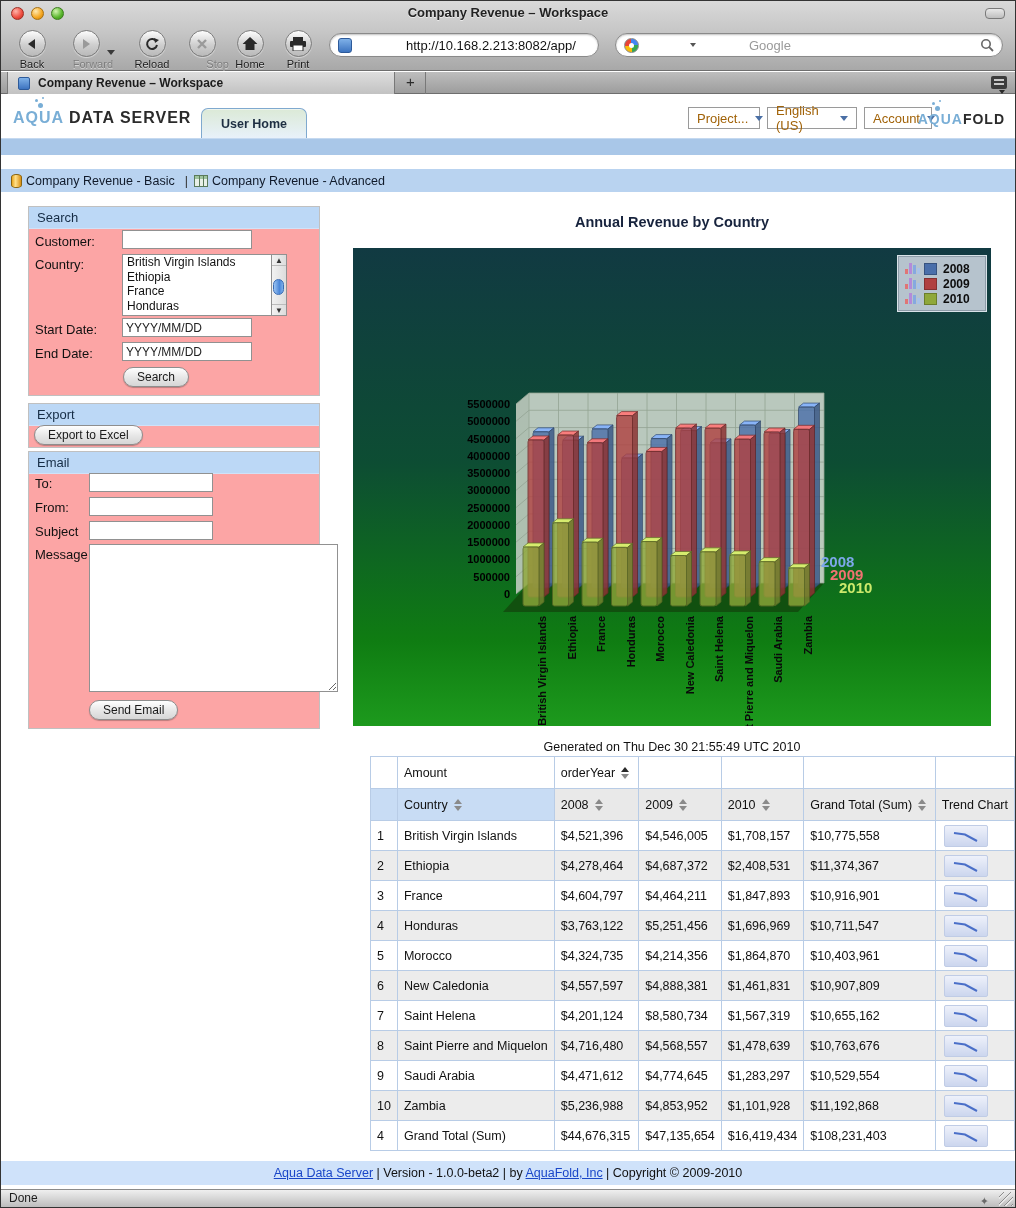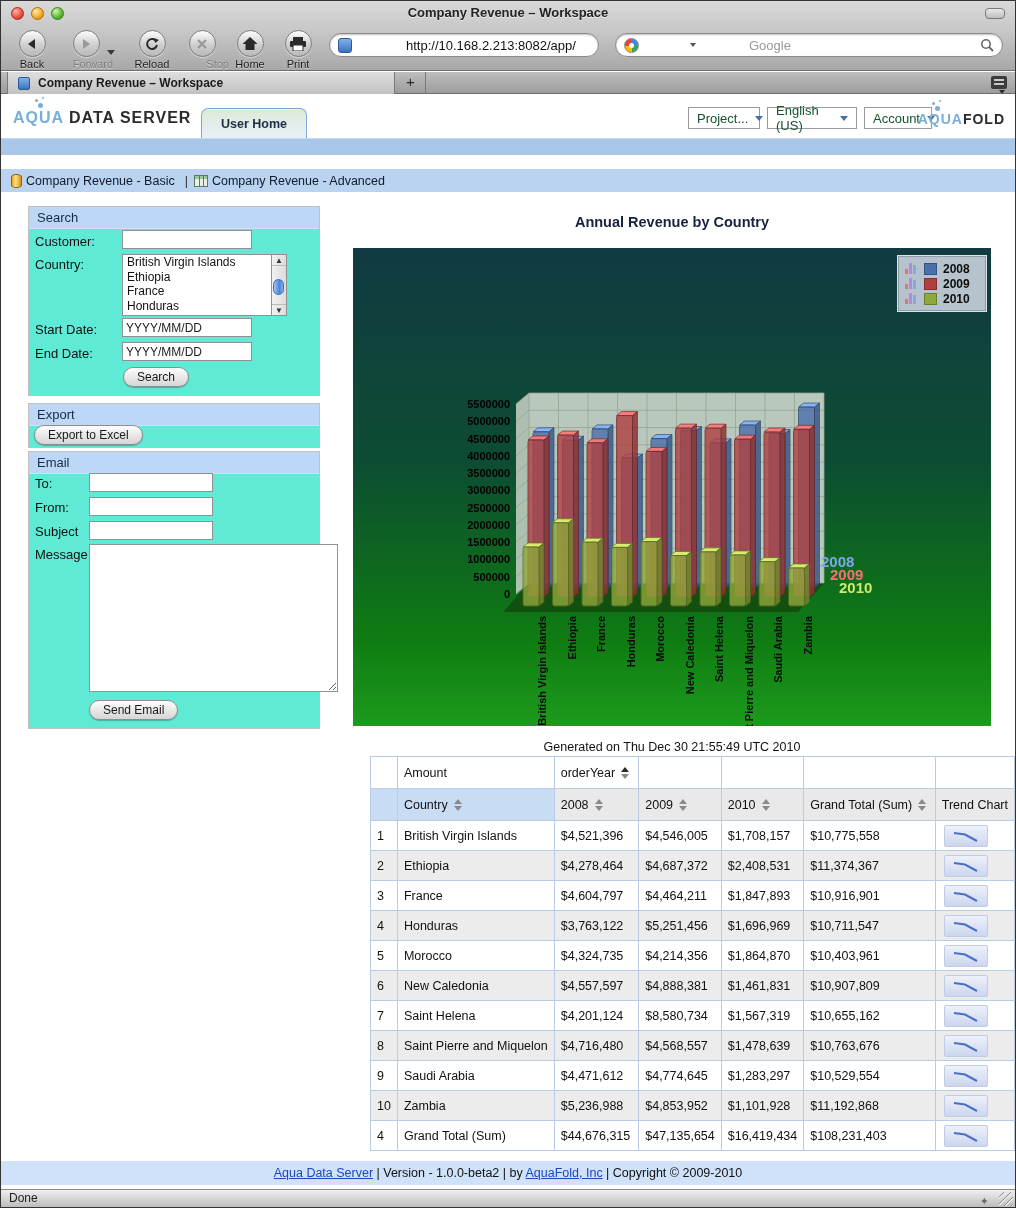--- a/index.html
+++ b/index.html
@@ -75,42 +75,42 @@
   .bubbles i:nth-child(1){ width:5px;height:5px;left:5px;top:6px;}
   .bubbles i:nth-child(2){ width:3px;height:3px;left:2px;top:2px;}
   .bubbles i:nth-child(3){ width:2px;height:2px;left:9px;top:0;}
   #logo-left { position:absolute; left:12px; top:14px; }
   #logo-left .bubbles { left:20px; top:-12px; }
   #user-home-tab { position:absolute; left:180px; top:13px; width:106px; height:30px;
     border:1px solid #7fa9cf; border-bottom:none; border-radius:7px 7px 0 0;
     background:linear-gradient(180deg,#fafcff,#dcead8 4%,#e8f1fa);
     font-size:12.5px; font-weight:bold; color:#1d2e42; text-align:center; line-height:30px;margin-left:20px;}
   .hdr-dd { position:absolute; top:12px; height:22px; border:1px solid #9a9a9a; background:#fff;
-    font-size:13px; color:#14532d; display:flex; align-items:center; padding:0 8px; }
+    font-size:13px; color:#a16207; display:flex; align-items:center; padding:0 8px; }
   .hdr-dd .dd-caret { width:0;height:0;border-left:4px solid transparent;border-right:4px solid transparent;border-top:5px solid #4a6fa5; margin-left:7px;}
   #dd-project { left:687px; width:72px;}
   #dd-lang { left:766px; width:90px;}
   #dd-account { left:863px; width:68px;}
   #logo-right { position:absolute; right:10px; top:16px; font-size:14px;}
   #logo-right .bubbles { left:12px; top:-11px; }
 
   #blue-strip { height:17px; background:#a9c7e8; border-top:1px solid #c5d9f0;}
   #white-gap { height:14px; background:#fff;}
   #breadcrumb { height:23px; background:#b9d3f0; display:flex; align-items:center; padding-left:10px;
     font-size:12.5px; color:#101a2a;}
   #breadcrumb .crumb { margin:0 4px; }
   #breadcrumb .sep { margin:0 6px; color:#333;}
   .db-icon { display:inline-block; width:11px; height:14px; border-radius:5px/3px;
     background:linear-gradient(90deg,#e8a61f,#ffe08a 40%,#d98f12); border:1px solid #8a6410; vertical-align:-2px;}
   .grid-icon { display:inline-block; width:14px; height:12px; border:1px solid #5a7a5a; background:#e8f0e8; position:relative; vertical-align:-2px;}
   .grid-icon::before{content:"";position:absolute;left:0;top:0;width:100%;height:3px;background:#9ec49e;}
   .grid-icon::after{content:"";position:absolute;left:4px;top:0;width:1px;height:100%;background:#5a7a5a;box-shadow:4px 0 0 #5a7a5a;}
 
   
-  .panel { position:absolute; left:27px; width:292px; border:1px solid #c0c0c0; background:#5eead4;}
+  .panel { position:absolute; left:27px; width:292px; border:1px solid #c0c0c0; background:#fca5a5;}
   .panel-header { background:#bcd8f6; font-size:13px; color:#152c45; padding:3px 8px; border-bottom:1px solid #d0e2f8;}
   #search-panel { top:111px; height:190px;}
   #export-panel { top:308px; height:45px;}
   #email-panel  { top:356px; height:278px;}
   .frow { position:absolute; font-size:13px; color:#111;}
   input.txt { border:1px solid #919191; height:19px; font-size:12px; padding:0 3px; background:#fff;
     font-family:"Liberation Sans",sans-serif; color:#222;}
   .mac-btn { border:1px solid #8e8e8e; border-radius:11px; background:linear-gradient(180deg,#ffffff,#e8e8e8 50%,#d6d6d6);
     font-size:12px; color:#1a1a1a; padding:2px 13px; box-shadow:0 1px 1px rgba(0,0,0,.25); font-family:"Liberation Sans",sans-serif;}
   #country-list { position:absolute; left:93px; top:47px; width:150px; height:62px; border:1px solid #919191; background:#fff;

